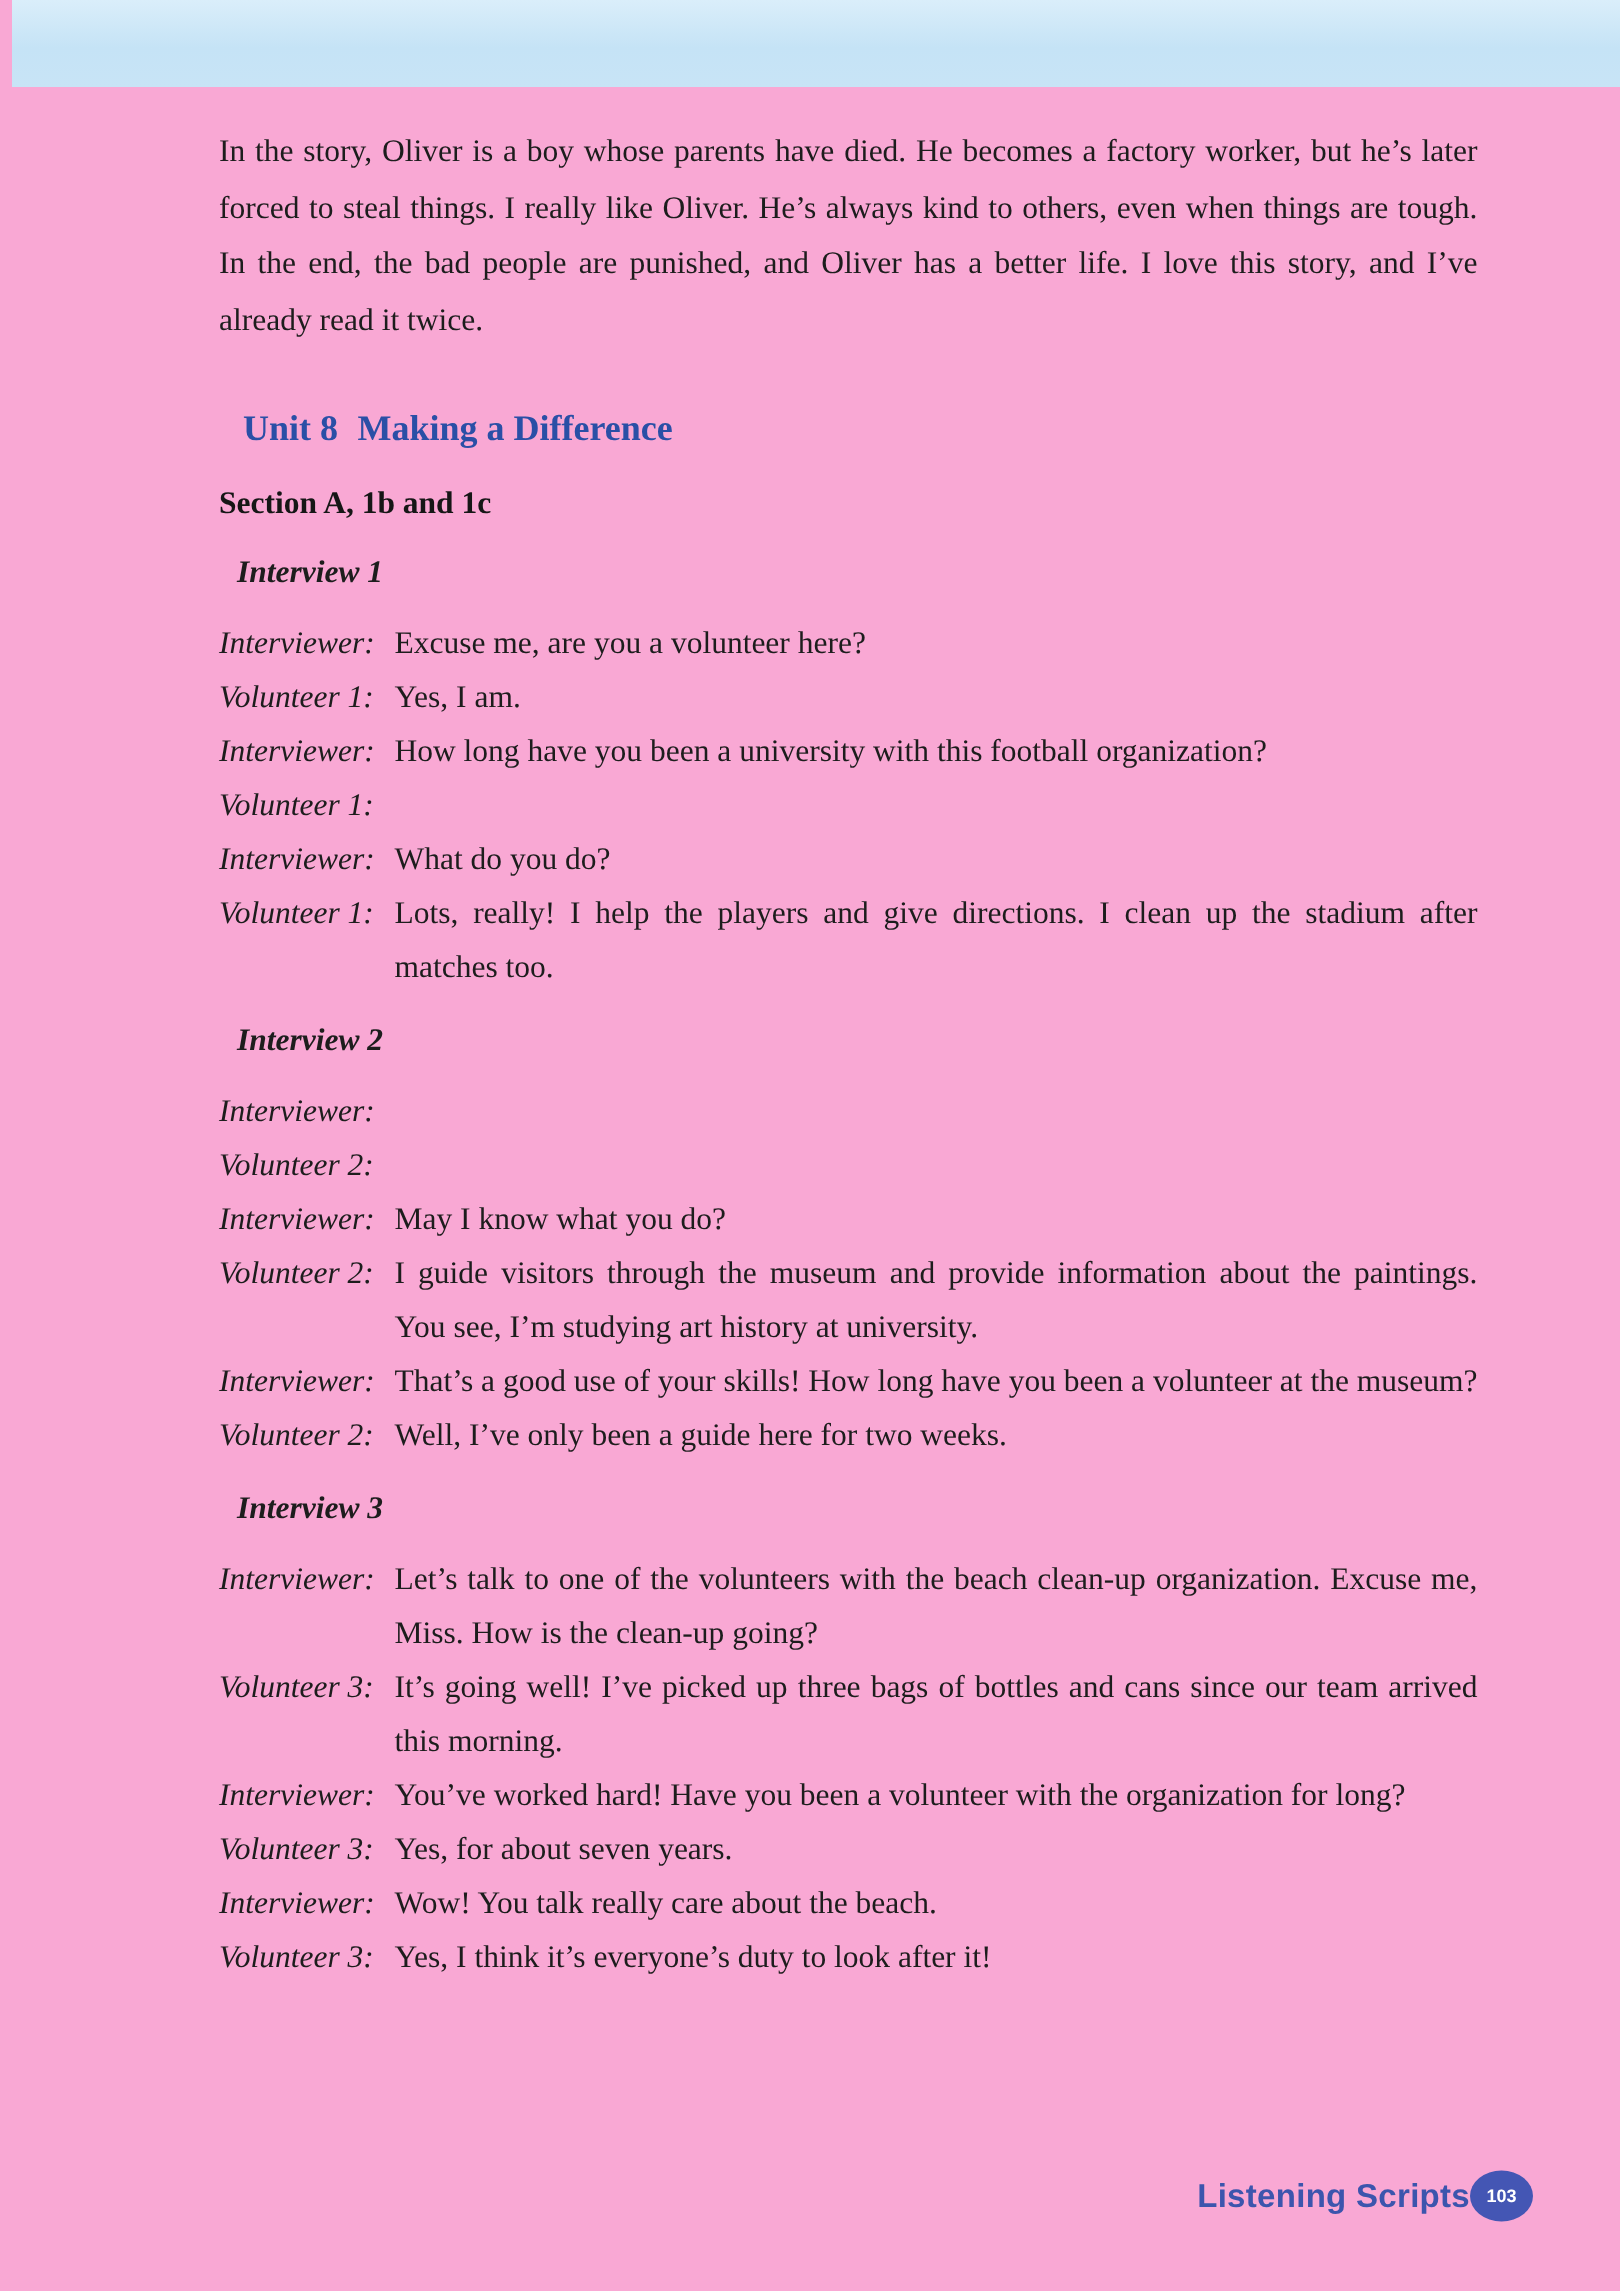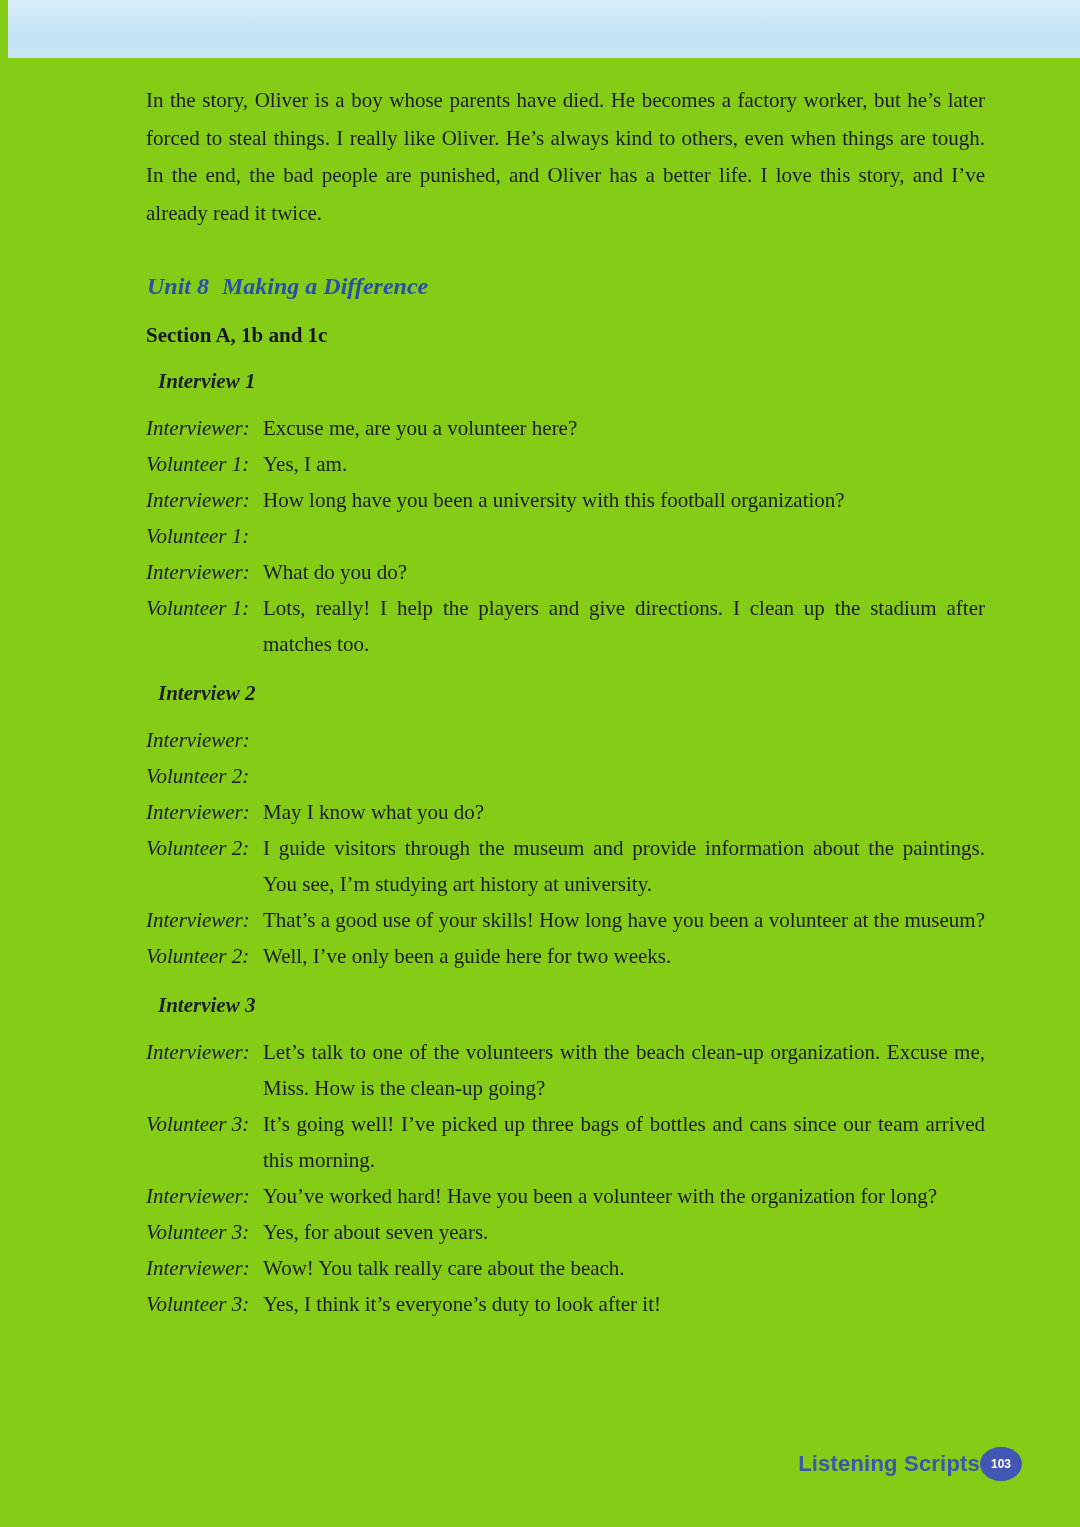--- a/index.html
+++ b/index.html
@@ -4,21 +4,21 @@
 <style>
   html, body {
     margin: 0;
     padding: 0;
     background: #ffffff;
   }
   .page {
     position: relative;
     width: 1080px;
     height: 1527px;
-    background: #84cc16;
+    background: #f9a8d4;
     font-family: "Liberation Serif", serif;
     color: #1d1d1d;
     overflow: hidden;
   }
   .top-band {
     position: absolute;
     top: 0;
     left: 8px;
     right: 0;
     height: 58px;
@@ -30,26 +30,25 @@
     left: 146px;
     width: 839px;
   }
   .intro {
     margin: 0 0 38px 0;
     font-size: 21px;
     line-height: 37.5px;
     text-align: justify;
   }
   .unit-heading {
-    margin: 0 0 18px 1px;
+    margin: 0 0 18px 16px;
     font-size: 24px;
     line-height: 32px;
     font-weight: bold;
     color: #2a4fa6;
-    font-style: italic;
   }
   .unit-heading .unit-title {
     margin-left: 13px;
   }
   .section-heading {
     margin: 0;
     font-size: 21px;
     line-height: 30px;
     font-weight: bold;
     color: #161616;

